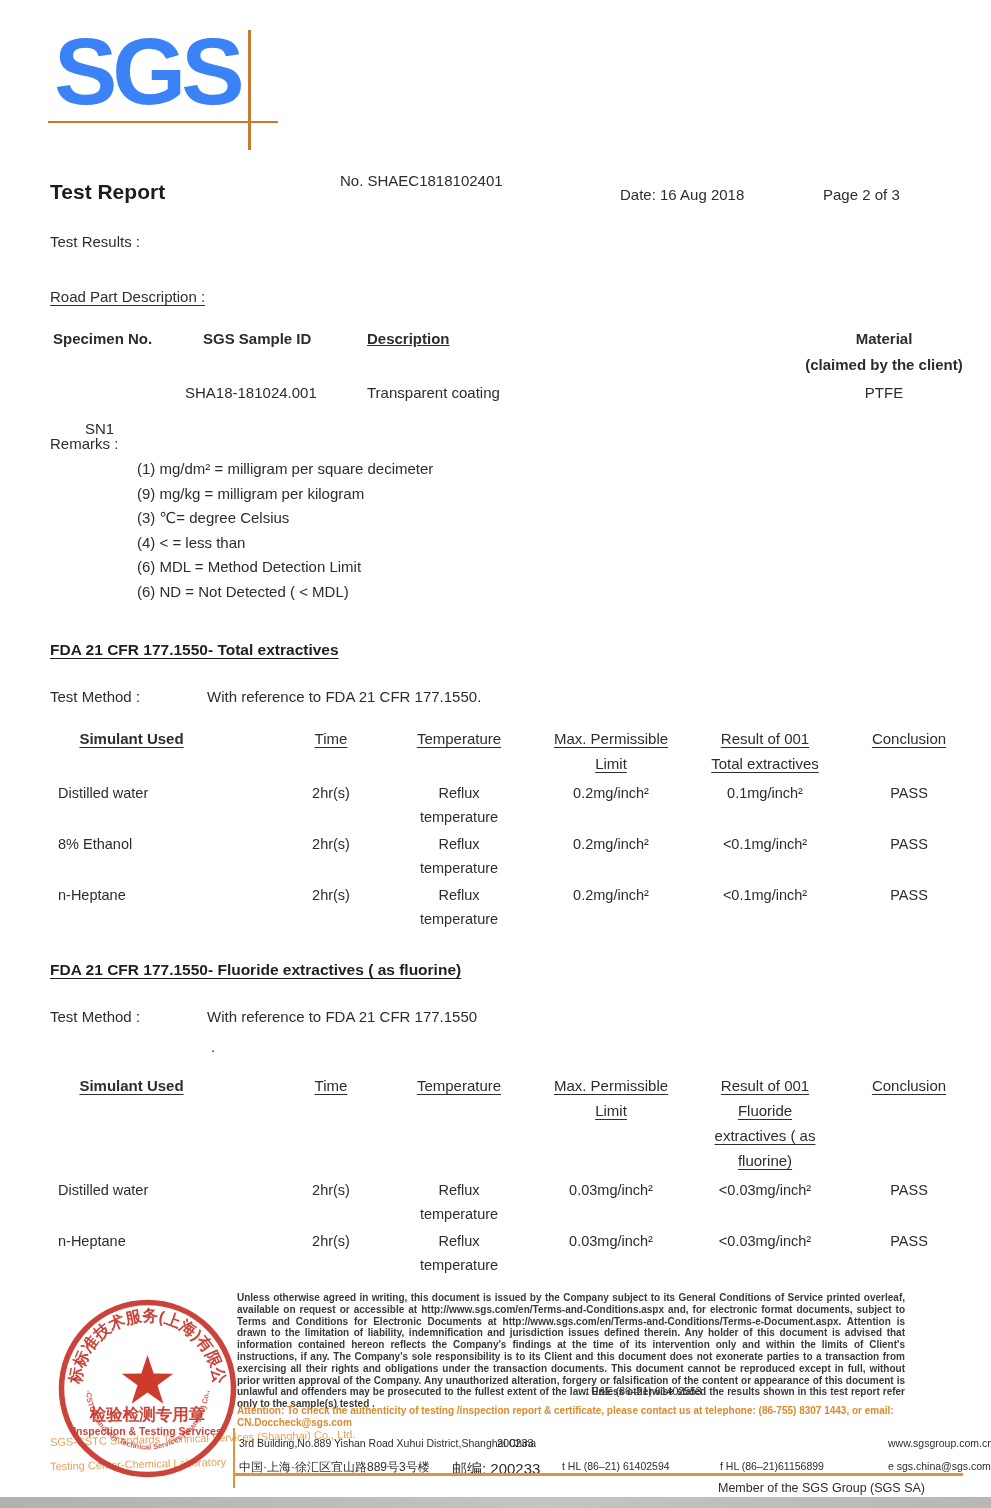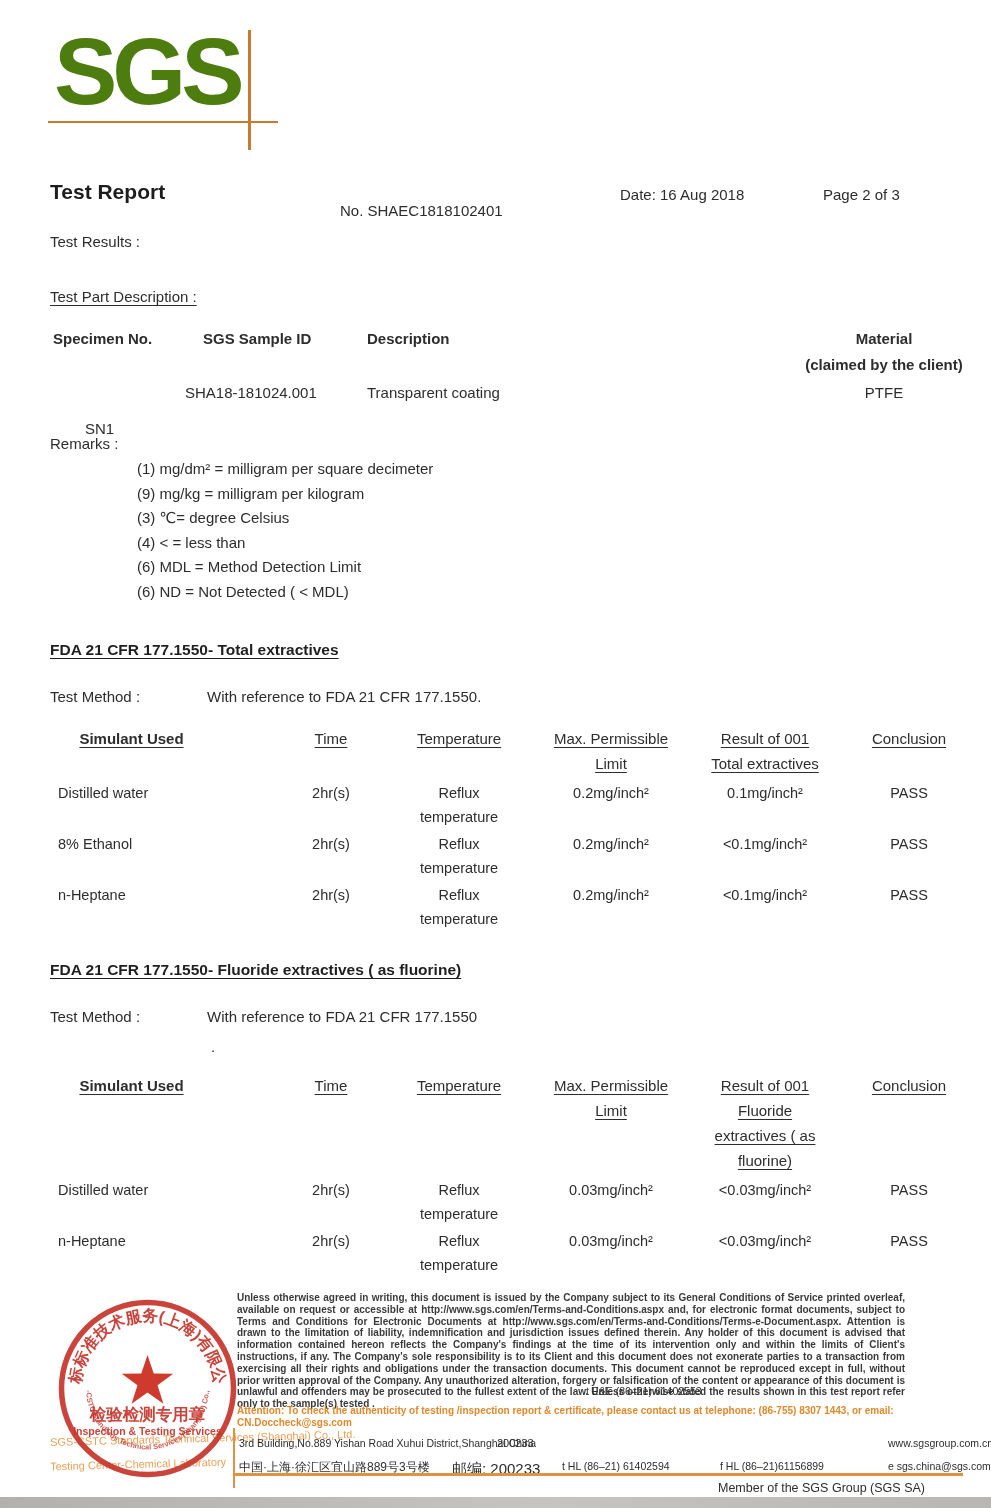--- a/index.html
+++ b/index.html
@@ -1,21 +1,21 @@
 <!DOCTYPE html>
 <html><head>
 <meta charset="utf-8">
 <style>
   html,body{margin:0;padding:0;background:#ffffff;}
   .page{position:relative;width:991px;height:1508px;background:#fff;overflow:hidden;
         font-family:"Liberation Sans","DejaVu Sans",sans-serif;color:#2f2f2f;}
   .abs{position:absolute;}
   .u{text-decoration:underline;text-underline-offset:3px;}
   
-  .logo-letters{font-size:95px;font-weight:bold;color:#4d7c0f;letter-spacing:-5px;line-height:1;}
+  .logo-letters{font-size:95px;font-weight:bold;color:#3b82f6;letter-spacing:-5px;line-height:1;}
   .logo-vline{width:2.5px;background:#c97a2e;}
   .logo-hline{height:2px;background:#c97a2e;}
   
   .doc-title{font-size:21px;font-weight:bold;color:#1d1d1d;}
   .hdr-item{font-size:15px;color:#2d2d2d;}
   .body-text{font-size:15px;color:#2d2d2d;}
   .bold{font-weight:bold;}
   .section-h{font-size:15.5px;font-weight:bold;color:#1f1f1f;text-decoration:underline;text-underline-offset:3px;}
   
   .remarks div{font-size:15px;line-height:24.5px;color:#2d2d2d;}
@@ -44,30 +44,30 @@
 
 <div class="page">
 
   <div class="abs" style="left:48px;top:22px;width:240px;height:130px;">
     <div class="abs logo-letters" style="left:6px;top:2px;">SGS</div>
     <div class="abs logo-vline" style="left:200px;top:8px;height:120px;"></div>
     <div class="abs logo-hline" style="left:0px;top:99px;width:230px;"></div>
   </div>
 
   <div class="abs doc-title" style="left:50px;top:180px;">Test Report</div>
-  <div class="abs hdr-item" style="left:340px;top:202px;text-align:center;">No. SHAEC1818102401</div>
+  <div class="abs hdr-item" style="left:340px;top:172px;text-align:center;">No. SHAEC1818102401</div>
   <div class="abs hdr-item" style="left:620px;top:186px;">Date: 16 Aug 2018</div>
   <div class="abs hdr-item" style="left:823px;top:186px;">Page 2 of 3</div>
 
   <div class="abs body-text" style="left:50px;top:233px;">Test Results :</div>
-  <div class="abs body-text u" style="left:50px;top:288px;">Test Part Description :</div>
+  <div class="abs body-text u" style="left:50px;top:288px;">Road Part Description :</div>
 
   <div class="abs body-text bold" style="left:53px;top:330px;">Specimen No.</div>
   <div class="abs body-text bold" style="left:203px;top:330px;">SGS Sample ID</div>
-  <div class="abs body-text bold" style="left:367px;top:330px;">Description</div>
+  <div class="abs body-text bold" style="left:367px;top:330px;text-decoration:underline;">Description</div>
   <div class="abs body-text bold" style="left:784px;top:330px;width:200px;text-align:center;">Material</div>
   <div class="abs body-text bold" style="left:784px;top:356px;width:200px;text-align:center;">(claimed by the client)</div>
   <div class="abs body-text" style="left:85px;top:384px;margin-top:36px;">SN1</div>
   <div class="abs body-text" style="left:185px;top:384px;">SHA18-181024.001</div>
   <div class="abs body-text" style="left:367px;top:384px;">Transparent coating</div>
   <div class="abs body-text" style="left:784px;top:384px;width:200px;text-align:center;">PTFE</div>
 
   <div class="abs body-text" style="left:50px;top:435px;">Remarks :</div>
   <div class="abs remarks" style="left:137px;top:457px;">
     <div>(1) mg/dm² = milligram per square decimeter</div>

